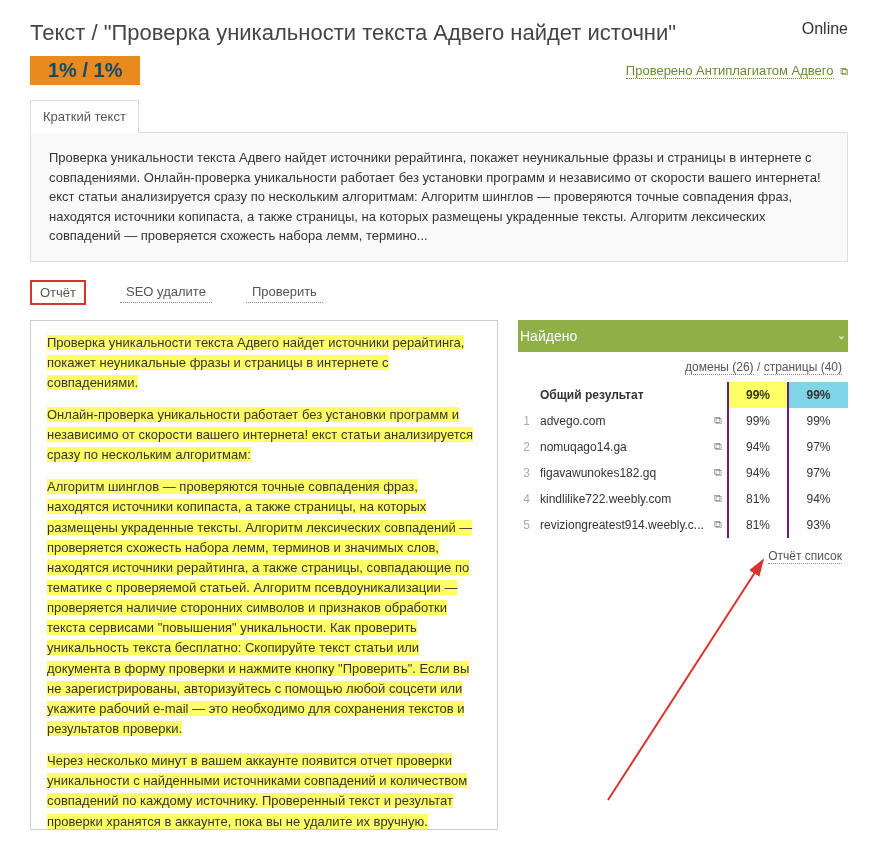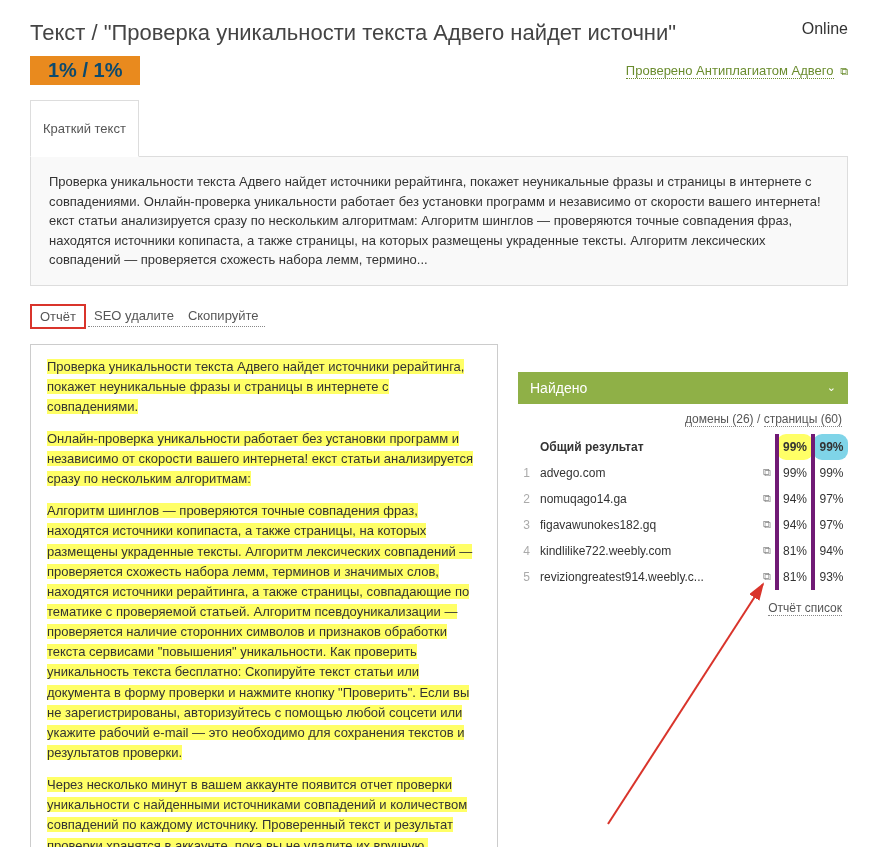--- a/index.html
+++ b/index.html
@@ -5,43 +5,43 @@
 * { box-sizing: border-box; margin: 0; padding: 0; }
 body { font-family: Arial, sans-serif; font-size: 13px; color: #333; background: #fff; padding: 20px 30px; width: 878px; }
 .header-row { display: flex; justify-content: space-between; align-items: flex-start; margin-bottom: 10px; }
 .title { font-size: 22px; color: #444; font-weight: normal; }
 .online { font-size: 16px; color: #333; }
 .pct-row { display: flex; justify-content: space-between; align-items: center; margin-bottom: 15px; }
 .pct-badge { background: #e98a1e; color: #0c4a6e; font-size: 20px; font-weight: bold; padding: 3px 18px; }
 .verified { color: #6a8c2e; font-size: 13px; text-decoration: none; border-bottom: 1px dotted #6a8c2e; }
 .ext-icon { display: inline-block; margin-left: 3px; font-size: 11px; color: #6a8c2e; }
 .tabs { display: flex; gap: 20px; border-bottom: 1px solid #ddd; }
-.tab { padding: 20px 12px; font-size: 13px; color: #555; cursor: pointer; border: 1px solid transparent; border-bottom: none; }
+.tab { padding: 8px 12px; font-size: 13px; color: #555; cursor: pointer; border: 1px solid transparent; border-bottom: none; }
 .tab.active { border: 1px solid #ddd; border-bottom: 1px solid #fff; margin-bottom: -1px; background: #fff; }
 .summary-box { border: 1px solid #ddd; border-top: none; background: #f9f9f9; padding: 15px 18px; font-size: 13px; line-height: 1.5; color: #333; margin-bottom: 18px; }
-.sub-tabs { display: flex; gap: 2px; margin-bottom: 15px; align-items: center; }
+.sub-tabs { display: flex; gap: 34px; margin-bottom: 15px; align-items: center; }
 .sub-tab { font-size: 13px; color: #555; padding: 3px 6px; border-bottom: 1px dotted #888; cursor: pointer; }
 .sub-tab.active { border: 2px solid #d9342b; padding: 3px 8px; }
 .columns { display: flex; gap: 20px; }
 .left-col { flex: 1; border: 1px solid #ccc; padding: 12px 16px; height: 510px; overflow-y: auto; position: relative; }
 .right-col { width: 330px; }
 .hl-text { font-size: 13px; line-height: 1.55; }
 .hl-text span.hl { background: #ffff66; }
 .hl-text p { margin-bottom: 12px; }
-.found-header { background: #8fb047; color: #fff; padding: 8px 12px; font-size: 14px; display: flex; justify-content: space-between; align-items: center; margin-top: 28px; }
+.found-header { background: #8fb047; color: #fff; padding: 8px 2px; font-size: 14px; display: flex; justify-content: space-between; align-items: center; }
 .found-header .chev { font-size: 11px; }
 .domains-row { text-align: right; font-size: 12px; padding: 8px 6px; color: #666; }
 .domains-row a { color: #555; }
 .dotu { border-bottom: 1px dotted #888; text-decoration: none; }
 .result-table { width: 100%; border-collapse: collapse; }
 .result-table td { padding: 6px 4px; font-size: 12px; }
 .result-table .num { color: #aaa; width: 18px; text-align: right; padding-right: 6px; }
 .result-table .dom { color: #333; }
 .result-table .ext { width: 18px; color: #888; font-size: 11px; }
-.pct-cell { width: 35px; text-align: center; border-left: 4px solid #701a75; border-radius: 9px; }
+.pct-cell { width: 60px; text-align: center; border-left: 2px solid #701a75; }
 .pct-cell.c1 { background: #fff; }
 .pct-cell.c2 { background: #fff; }
 .total-row td { font-weight: bold; }
 .total-row .pct-cell.c1 { background: #ffff66; }
 .total-row .pct-cell.c2 { background: #7fd4e8; }
 .full-list { text-align: right; padding: 10px 6px 0 0; }
 .full-list a { color: #555; font-size: 12px; }
 .arrow-svg { position: absolute; pointer-events: none; }
 .left-col::-webkit-scrollbar { width: 14px; }
 .left-col::-webkit-scrollbar-track { background: #f0f0f0; }
@@ -64,21 +64,21 @@
 </div>
 
 <div class="tabs">
   <div class="tab active">Краткий текст</div>
 </div>
 <div class="summary-box">Проверка уникальности текста Адвего найдет источники рерайтинга, покажет неуникальные фразы и страницы в интернете с совпадениями. Онлайн-проверка уникальности работает без установки программ и независимо от скорости вашего интернета! екст статьи анализируется сразу по нескольким алгоритмам: Алгоритм шинглов — проверяются точные совпадения фраз, находятся источники копипаста, а также страницы, на которых размещены украденные тексты. Алгоритм лексических совпадений — проверяется схожесть набора лемм, термино...</div>
 
 <div class="sub-tabs">
   <span class="sub-tab active">Отчёт</span>
   <span class="sub-tab">SEO удалите</span>
-  <span class="sub-tab">Скопируйте</span>
+  <span class="sub-tab">Проверить</span>
 </div>
 
 <div class="columns">
   <div class="left-col">
     <div class="hl-text">
       <p><span class="hl">Проверка уникальности текста Адвего найдет источники рерайтинга, покажет неуникальные фразы и страницы в интернете с совпадениями.</span></p>
       <p><span class="hl">Онлайн-проверка уникальности работает без установки программ и независимо от скорости вашего интернета! екст статьи анализируется сразу по нескольким алгоритмам:</span></p>
       <p><span class="hl">Алгоритм шинглов — проверяются точные совпадения фраз, находятся источники копипаста, а также страницы, на которых размещены украденные тексты. Алгоритм лексических совпадений — проверяется схожесть набора лемм, терминов и значимых слов, находятся источники рерайтинга, а также страницы, совпадающие по тематике с проверяемой статьей. Алгоритм псевдоуникализации — проверяется наличие сторонних символов и признаков обработки текста сервисами "повышения" уникальности. Как проверить уникальность текста бесплатно: Скопируйте текст статьи или документа в форму проверки и нажмите кнопку "Проверить". Если вы не зарегистрированы, авторизуйтесь с помощью любой соцсети или укажите рабочий e-mail — это необходимо для сохранения текстов и результатов проверки.</span></p>
       <p><span class="hl">Через несколько минут в вашем аккаунте появится отчет проверки уникальности с найденными источниками совпадений и количеством совпадений по каждому источнику. Проверенный текст и результат проверки хранятся в аккаунте, пока вы не удалите их вручную.</span></p>
 
@@ -86,21 +86,21 @@
   </div>
 
   <div class="right-col" style="position:relative;">
     <div class="found-header">
       <span>Найдено</span>
       <span class="chev">⌄</span>
     </div>
     <div class="domains-row">
       <a href="#" class="dotu">домены (26)</a>
       <span> / </span>
-      <a href="#" class="dotu">страницы (60)</a>
+      <a href="#" class="dotu">страницы (40)</a>
     </div>
     <table class="result-table">
       <tbody>
           <tr class="total-row">
         <td class="num"></td>
         <td class="dom">Общий результат</td>
         <td class="ext"></td>
         <td class="pct-cell c1">99%</td>
         <td class="pct-cell c2">99%</td>
       </tr>

